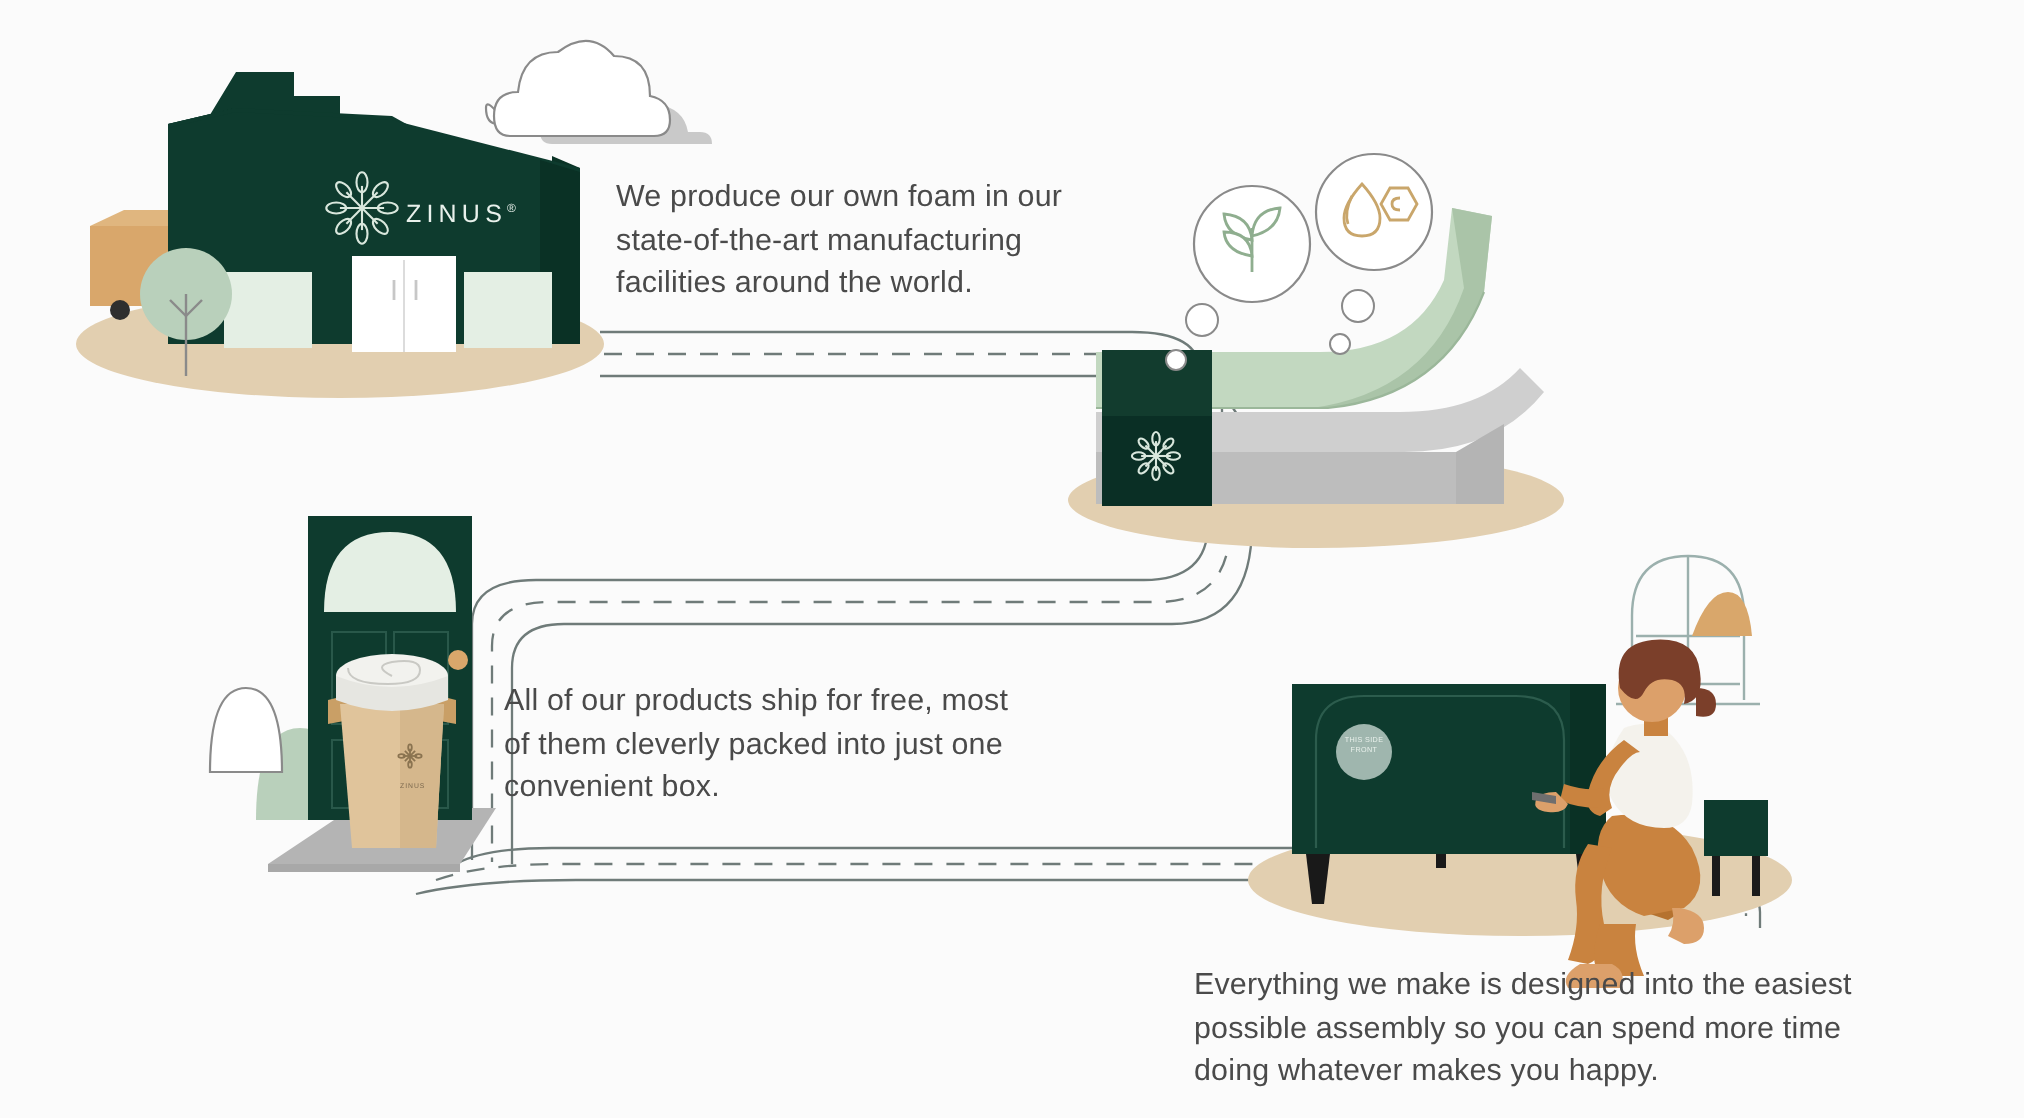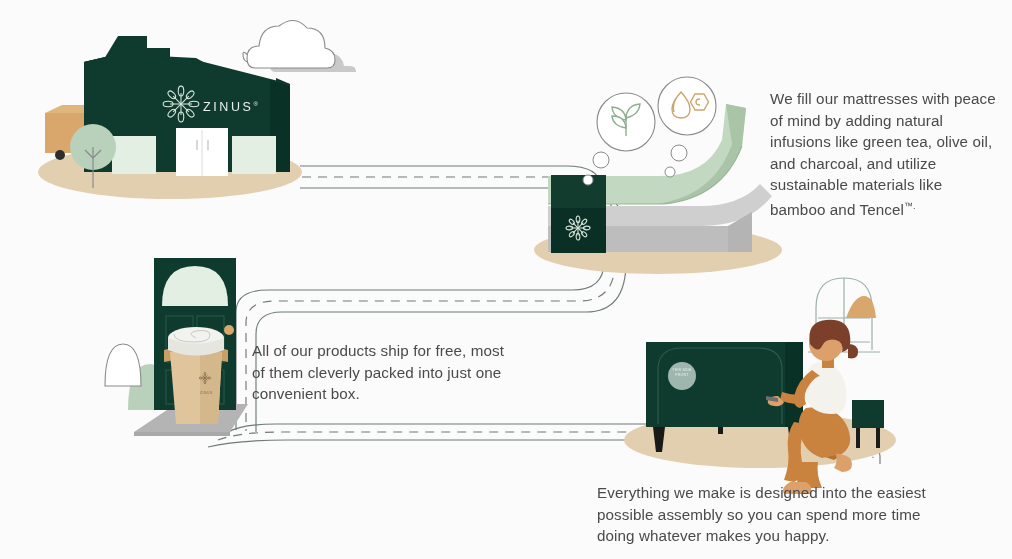--- a/index.html
+++ b/index.html
@@ -309,20 +309,20 @@
 
       <path d="M810,344 q-4,-22 16,-24 q22,-2 24,16 q2,14 -8,16 q2,-10 -6,-12 q-10,-2 -14,6 q-4,8 -12,-2 z" fill="#7b3f2a"></path>
       <path d="M848,344 q10,0 10,8 q0,8 -10,6 z" fill="#7b3f2a"></path>
 
       <path d="M778,398 l-12,-2 l0,4 l12,2 z" fill="#6e6e6e"></path>
     </g>
   </svg>
 
   <div class="badge-text" id="badge-bed">THIS SIDE FRONT</div>
 
-
-  <div class="caption" id="cap-fill"><span>We fill our mattresses with peace of mind by adding natural infusions like green tea, olive oil, and charcoal, and utilize sustainable materials like bamboo and Tencel</span><span class="tm-sup">™.</span></div>
+  <div class="caption" id="cap-foam">We produce our own foam in our state-of-the-art manufacturing facilities around the world.</div>
+
 
   <div class="caption" id="cap-ship">All of our products ship for free, most of them cleverly packed into just one convenient box.</div>
 
   <div class="caption" id="cap-assem">Everything we make is designed into the easiest possible assembly so you can spend more time doing whatever makes you happy.</div>
 
 </div>
 
 </body></html>

